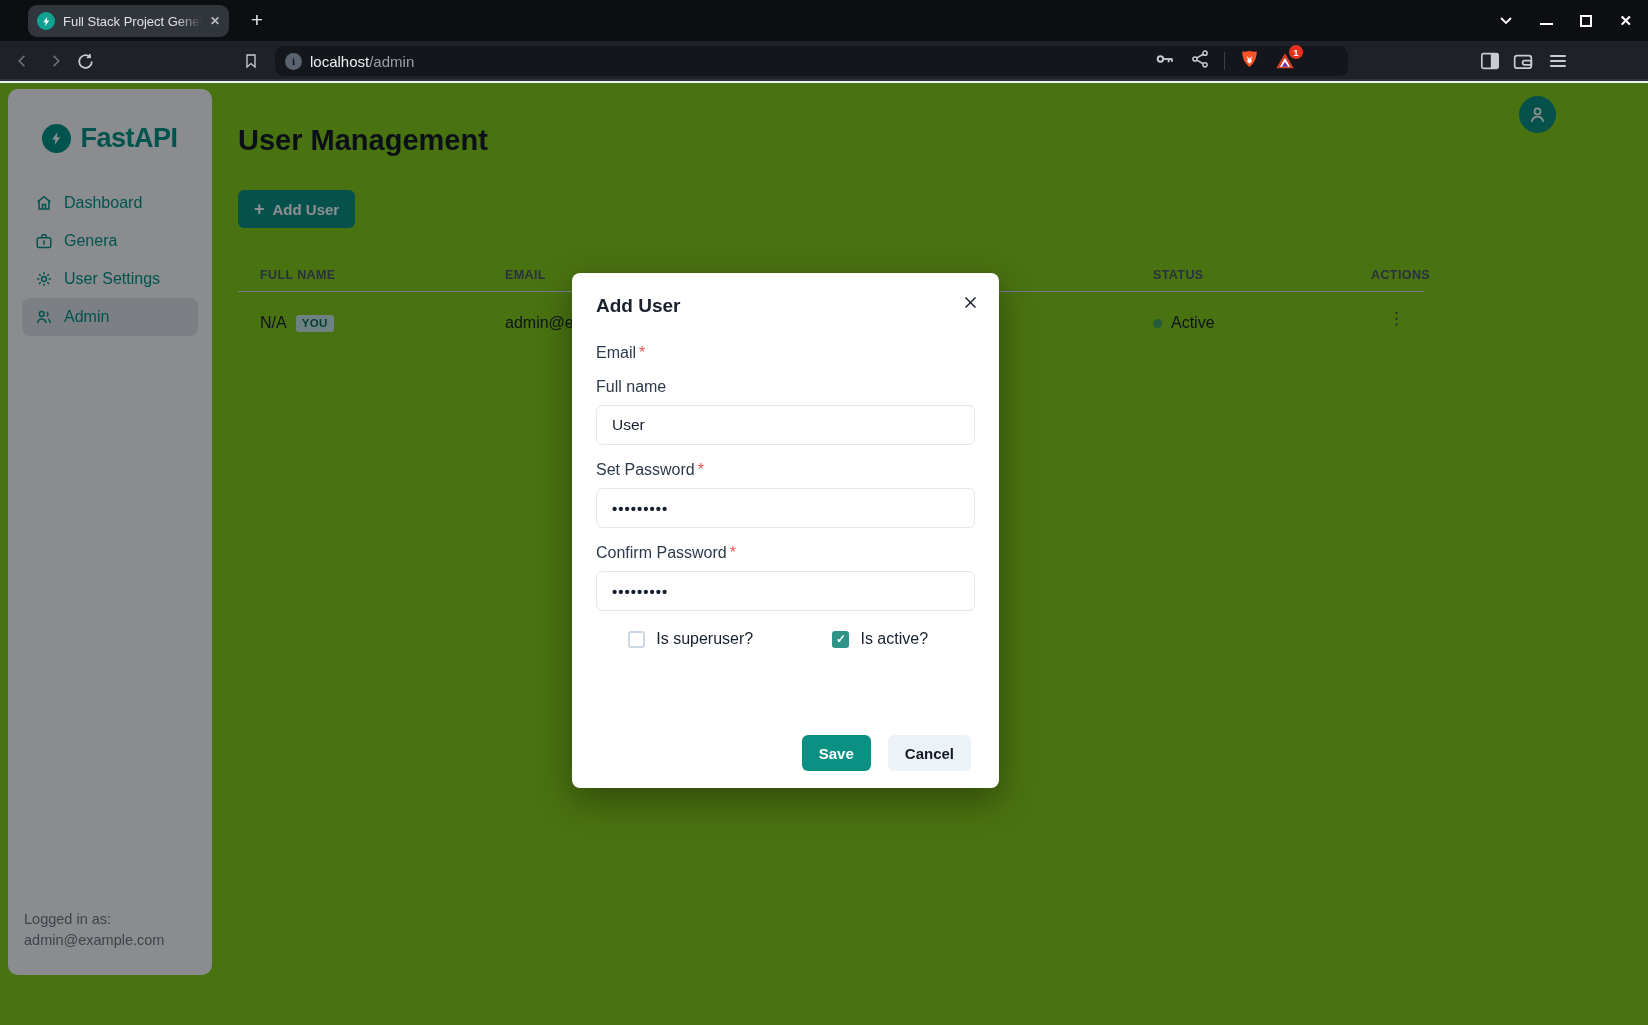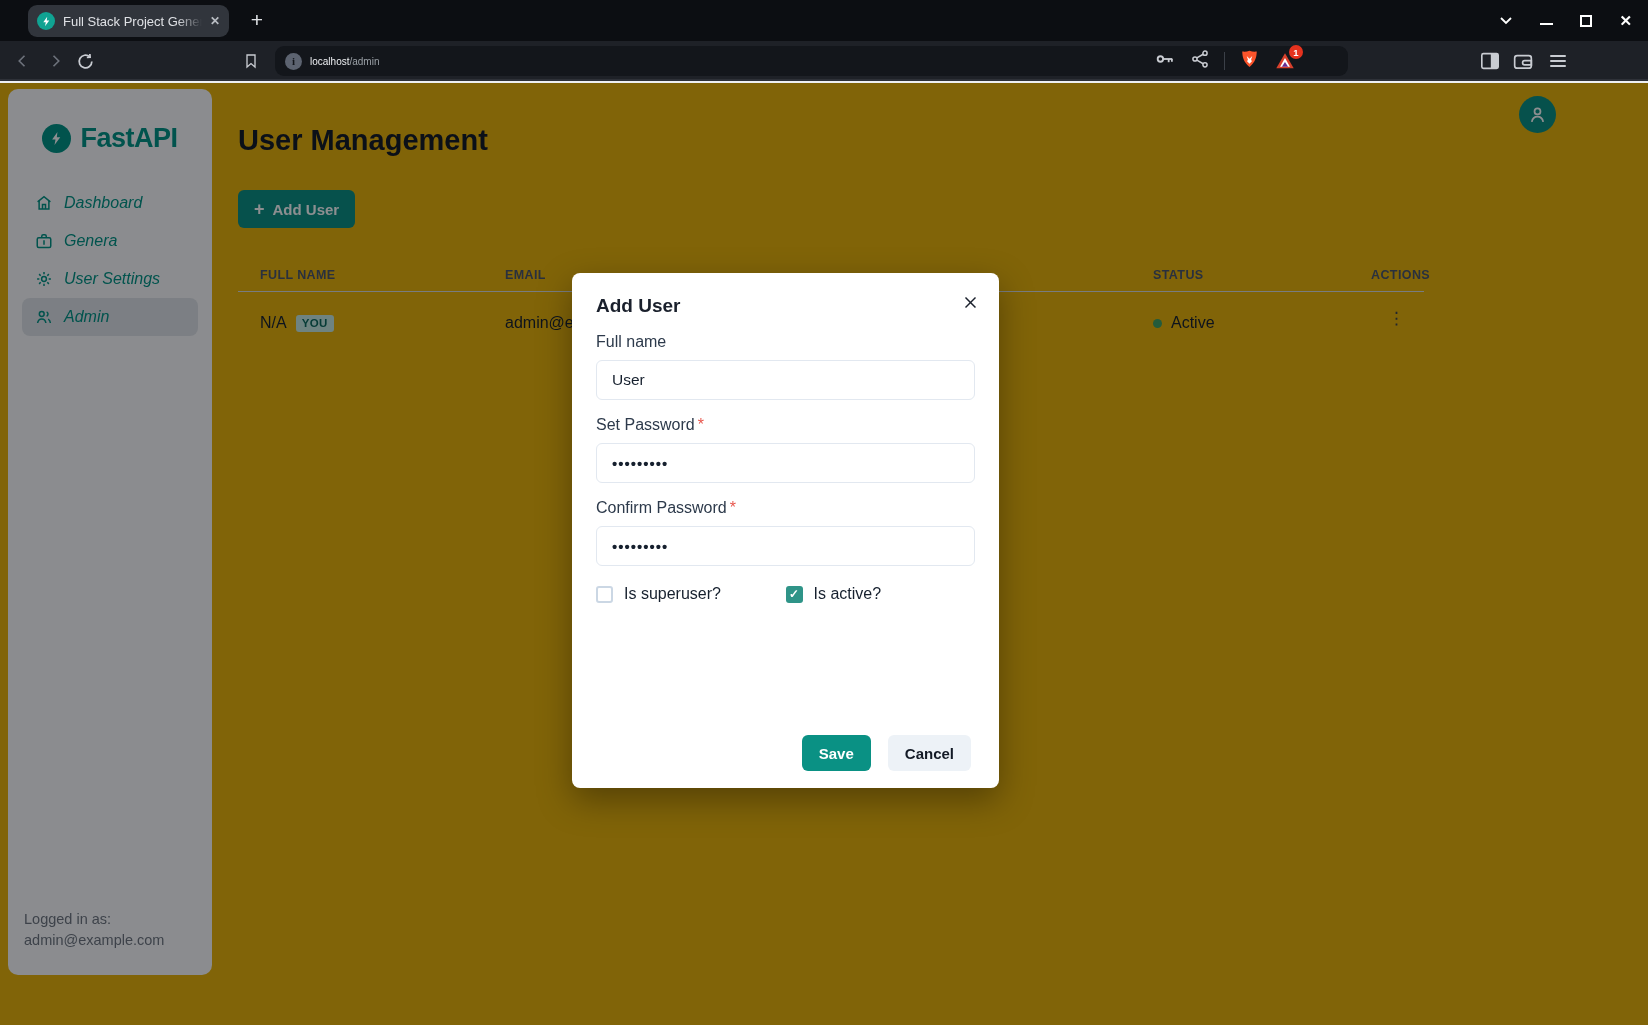--- a/index.html
+++ b/index.html
@@ -28,43 +28,43 @@
   .navbar { position:absolute; top:41px; left:0; right:0; height:40px; background:#1e2127;
             border-bottom:2px solid #2e3138; }
   .nav-ico { position:absolute; top:7px; width:26px; height:26px; display:flex; align-items:center;
              justify-content:center; color:#c9ccd2; }
   .nav-ico.dim { color:#6d727b; }
   .urlbar { position:absolute; left:275px; top:5px; width:1073px; height:30px; background:#13161b;
             border-radius:9px; display:flex; align-items:center; padding:0 52px 0 10px; gap:8px; }
   .info-ico { width:17px; height:17px; border-radius:50%; background:#5c6370; color:#13161b;
               font-size:11px; font-weight:700; display:flex; align-items:center; justify-content:center;
               font-family:"Liberation Serif", serif; }
-  .url-text { font-size:10px; }
+  .url-text { font-size:15px; }
   .url-host { color:#eceef1; }
   .url-path { color:#9aa0a6; }
   .urlbar-right { margin-left:auto; display:flex; align-items:center; gap:14px; }
   .url-divider { width:1px; height:18px; background:#3b4048; }
   .rewards-wrap { position:relative; width:22px; height:22px; }
   .rewards-badge { position:absolute; top:-5px; right:-7px; min-width:14px; height:14px; border-radius:8px;
                    background:#e5321e; color:#fff; font-size:9.5px; font-weight:700; display:flex;
                    align-items:center; justify-content:center; padding:0 3px; }
   .burger { display:flex; flex-direction:column; gap:3px; }
   .burger div { width:16px; height:2px; background:#c9ccd2; border-radius:1px; }
 
   
-  .page { position:absolute; top:83px; left:0; right:0; bottom:0; background:#eab308; }
+  .page { position:absolute; top:83px; left:0; right:0; bottom:0; background:#84cc16; }
   .sidebar { position:absolute; left:8px; top:6px; width:204px; height:886px; background:#fbfcfd;
              border-radius:10px; }
   .brand { display:flex; align-items:center; justify-content:center; gap:9px; margin-top:34px;
            color:#009485; font-size:27px; font-weight:600; letter-spacing:-0.5px; }
   .brand-badge { width:29px; height:29px; border-radius:50%; background:#009485; display:flex;
                  align-items:center; justify-content:center; }
   .nav-list { margin-top:30px; padding:0 14px; display:flex; flex-direction:column; }
   .nav-item { display:flex; align-items:center; gap:11px; height:38px; padding:0 13px;
-              color:#009485; font-size:16px; border-radius:8px; cursor:default;font-style:italic; }
+              color:#009485; font-size:16px; border-radius:8px; cursor:default; }
   .nav-item.active { background:#e1e4e9; }
   .nav-item svg { flex:0 0 18px; }
   .sidebar-footer { position:absolute; left:16px; bottom:24px; color:#6f7680; font-size:14.5px; line-height:1.45; }
 
   .page-title { position:absolute; left:238px; top:41px; font-size:29px; font-weight:700; color:#131a26; }
   .add-user-btn { position:absolute; left:238px; top:107px; height:38px; display:flex; align-items:center;
                   gap:8px; background:#0a9184; color:#fff; border:none; border-radius:6px;
                   font-size:15px; font-weight:700; padding:0 16px; font-family:inherit; }
   .add-user-btn .plus { font-size:18px; font-weight:700; }
   .avatar-btn { position:absolute; left:1519px; top:13px; width:37px; height:37px; border-radius:50%;
@@ -87,21 +87,21 @@
   .modal-title { font-size:19px; font-weight:700; color:#1a202c; }
   .modal-close { position:absolute; top:14px; right:14px; width:30px; height:30px; display:flex;
                  align-items:center; justify-content:center; color:#1a202c; background:none; border:none; }
   .f-label { display:block; font-size:16px; color:#2d3a4b; margin-top:16px; margin-bottom:9px; }
   .f-label.first { margin-top:27px; }
   .req { color:#e8564d; margin-left:3px; }
   .text-input { width:100%; height:40px; border:1px solid #e2e8f0; border-radius:6px; font-size:15.5px;
                 color:#16202e; padding:0 15px; font-family:inherit; background:#fff; outline:none; }
   .text-input.pw { font-size:15px; font-weight:700; letter-spacing:1px; }
   .check-row { display:flex; margin-top:19px; }
-  .check-group { display:flex; align-items:center; gap:11px; width:50%; font-size:16px; color:#16202e; }
+  .check-group { display:flex; align-items:center; gap:11px; width:50%; font-size:16px; color:#16202e;justify-content:center; }
   .checkbox { width:17px; height:17px; border-radius:3px; flex:0 0 17px; display:flex; align-items:center;
               justify-content:center; }
   .checkbox.unchecked { border:2px solid #cbd7e4; background:#fff; }
   .checkbox.checked { background:#2f9488; color:#fff; font-size:12px; font-weight:700; }
   .modal-actions { position:absolute; right:28px; bottom:17px; display:flex; gap:17px; }
   .btn { height:36px; border:none; border-radius:6px; font-size:15px; font-weight:700;
          padding:0 17px; font-family:inherit; }
   .btn-save { background:#0a9184; color:#fff; }
   .btn-cancel { background:#edf2f7; color:#131a26; }
 </style>
@@ -306,20 +306,21 @@
 
   <div class="modal">
     <div class="modal-title">Add User</div>
     <button class="modal-close">
       <svg width="15" height="15" viewBox="0 0 24 24">
           <line x1="4" y1="4" x2="20" y2="20" stroke="currentColor" stroke-width="2.4"></line>
           <line x1="20" y1="4" x2="4" y2="20" stroke="currentColor" stroke-width="2.4"></line>
         </svg>
     </button>
 
+    <label class="f-label first"><span>Email</span><span class="req">*</span></label>
 
     <label class="f-label"><span>Full name</span></label>
     <input class="text-input" value="User" style="">
 
     <label class="f-label"><span>Set Password</span><span class="req">*</span></label>
     <input class="text-input pw" value="•••••••••" style="">
 
     <label class="f-label"><span>Confirm Password</span><span class="req">*</span></label>
     <input class="text-input pw" value="•••••••••" style="">
 

